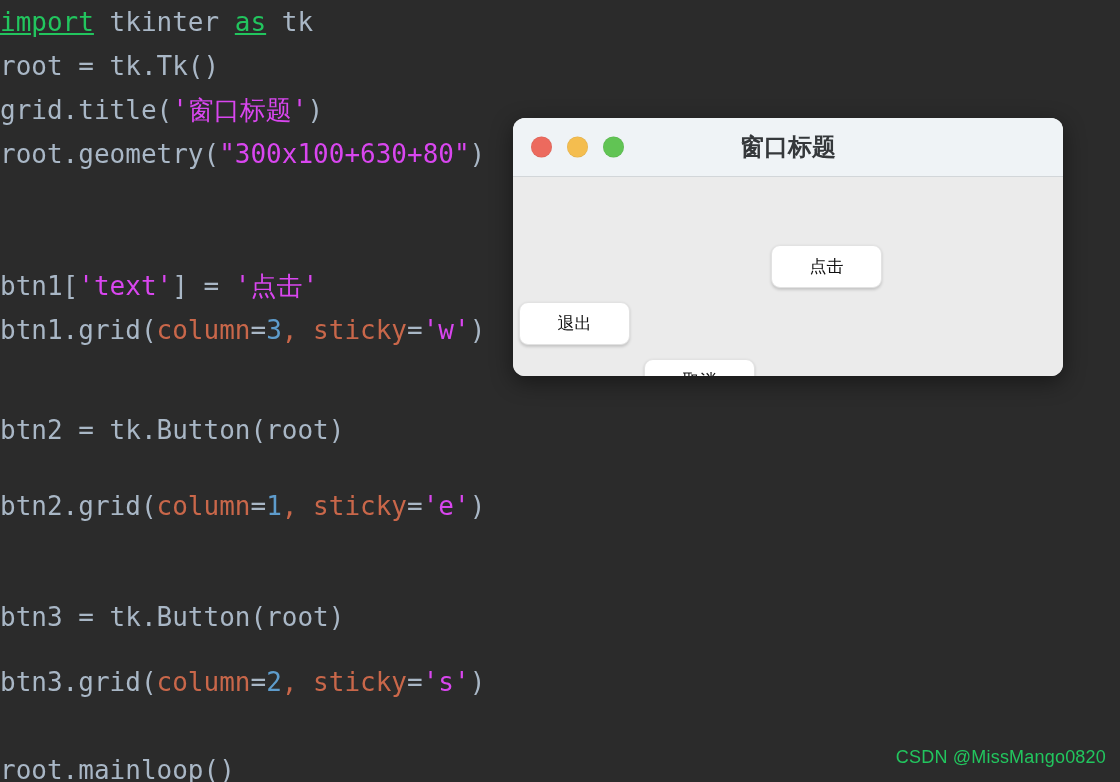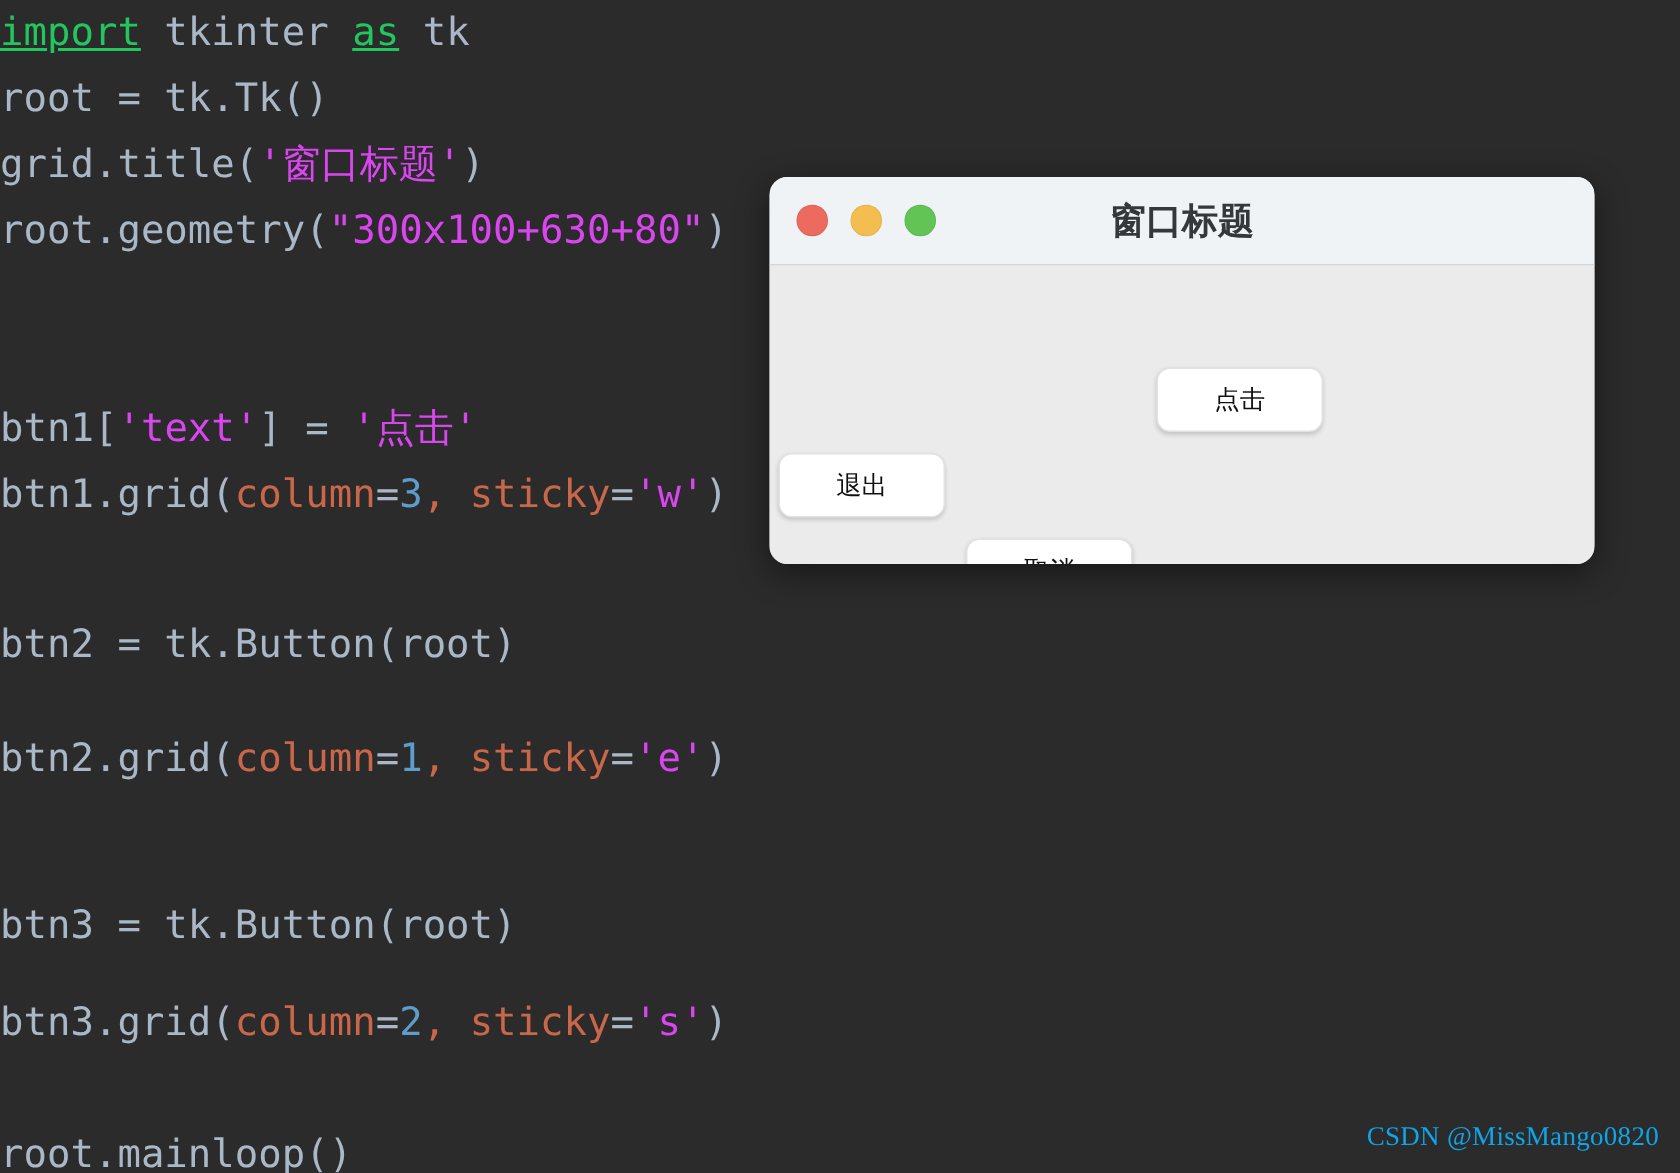--- a/index.html
+++ b/index.html
@@ -40,23 +40,23 @@
   .tok-string   { color: #d946ef; }
   .tok-kwarg    { color: #c9674a; }
   .tok-number   { color: #5e9ccc; }
   .tok-comma    { color: #c9674a; }
 
   
   #watermark {
     position: absolute;
     right: 14px;
     bottom: 14px;
-    color: #0ea5e9;
+    color: #22c55e;
     font-size: 18px;
-    font-family: Liberation Serif, serif;
+    font-family: Liberation Sans, sans-serif;
     letter-spacing: 0.2px;
   }
 
   
   #tk-window {
     position: absolute;
     left: 513px;
     top: 118px;
     width: 550px;
     height: 258px;

